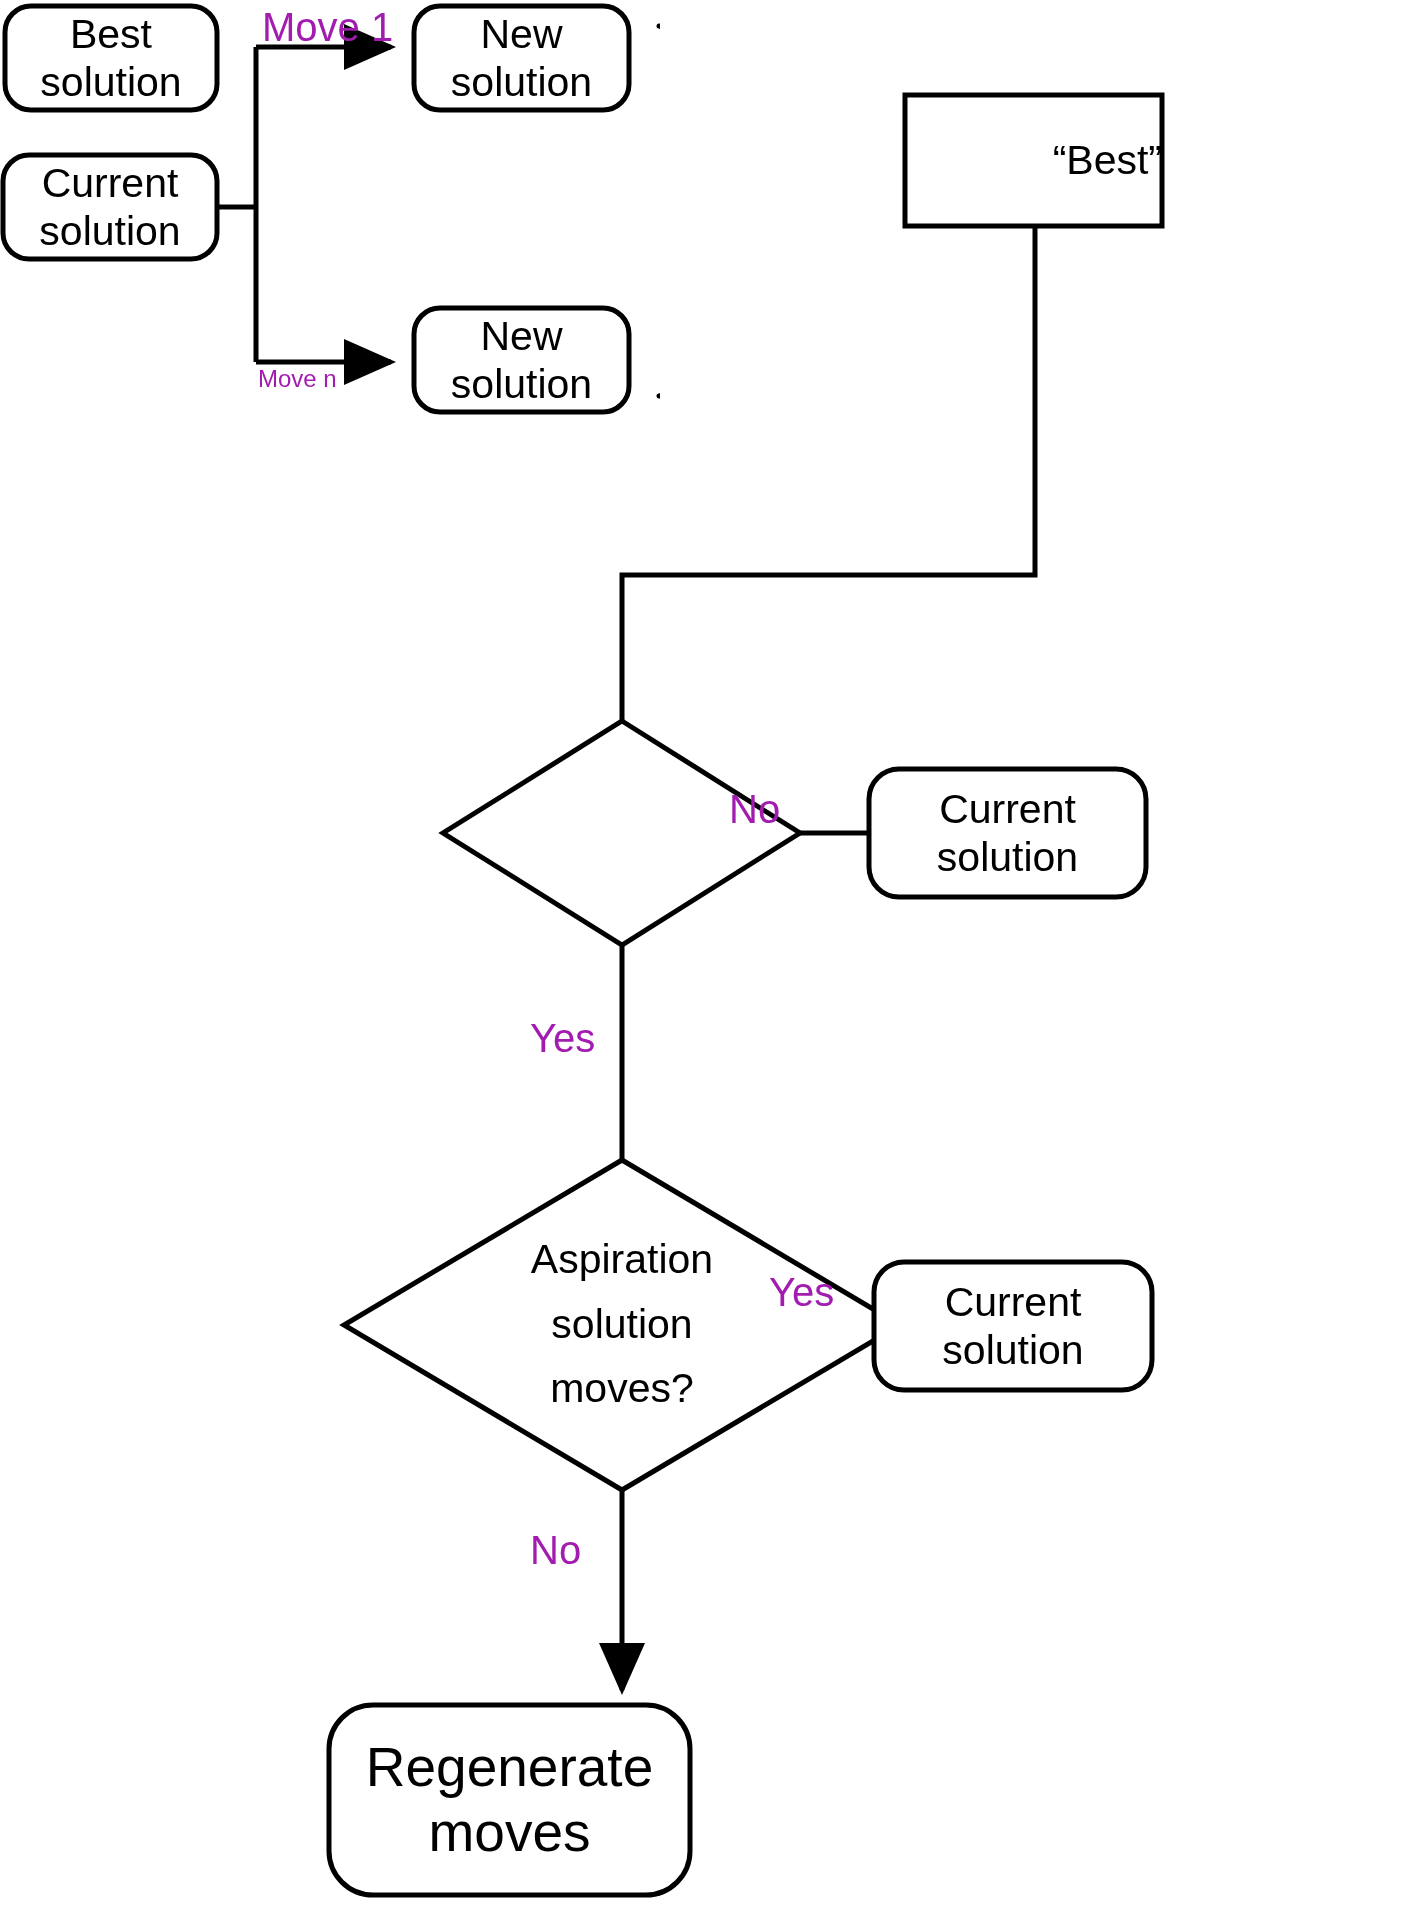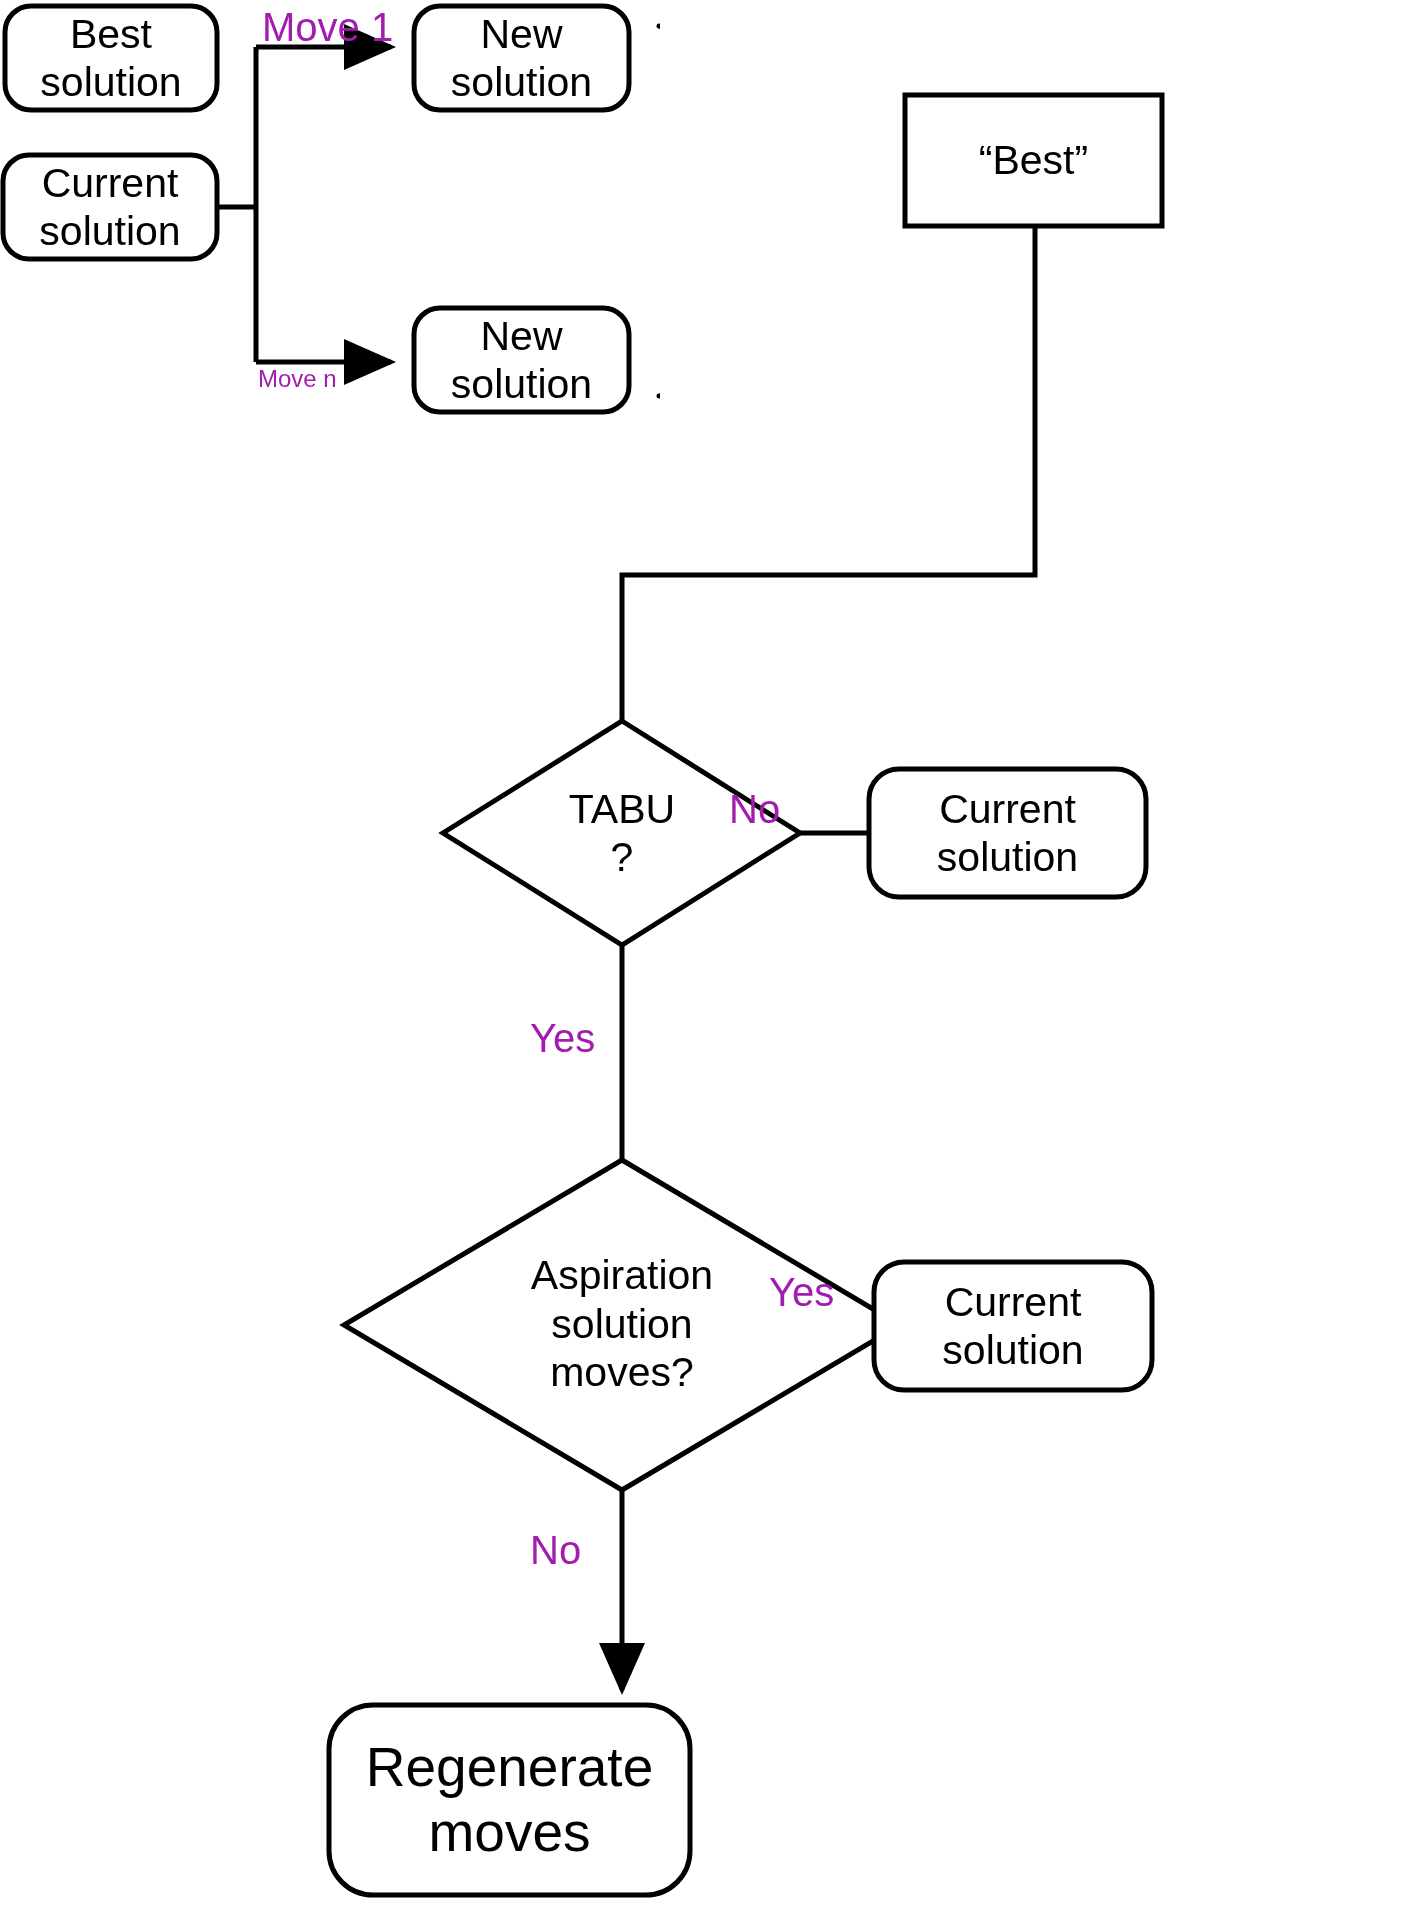--- a/index.html
+++ b/index.html
@@ -170,30 +170,26 @@
   <div class="node-label" style="left:414px; top:6px; width:215px; height:104px; font-size:41px;">
     <span class="lbl-line">New</span>
     <span class="lbl-line">solution</span>
   </div>
 
   <div class="node-label" style="left:414px; top:308px; width:215px; height:104px; font-size:41px;">
     <span class="lbl-line">New</span>
     <span class="lbl-line">solution</span>
   </div>
 
-  <div class="node-label" style="left:905px; top:95px; width:257px; height:131px; font-size:41px;">
+  <div class="node-label" style="left:905px; top:95px; width:257px; height:131px; font-size:41px;align-items:flex-end;">
     <span class="lbl-line">“Best”</span>
   </div>
 
-  <div class="node-label" style="left:482px; top:775px; width:280px; height:116px; font-size:41px;">
-    <span class="lbl-line">TABU</span>
-    <span class="lbl-line">?</span>
-  </div>
-
-  <div class="node-label" style="left:412px; top:1238px; width:420px; height:172px; font-size:41px;">
+
+  <div class="node-label" style="left:412px; top:1238px; width:420px; height:172px; font-size:41px;gap:16px;">
     <span class="lbl-line">Aspiration</span>
     <span class="lbl-line">solution</span>
     <span class="lbl-line">moves?</span>
   </div>
 
   <div class="node-label" style="left:869px; top:769px; width:277px; height:128px; font-size:41px;">
     <span class="lbl-line">Current</span>
     <span class="lbl-line">solution</span>
   </div>
 

